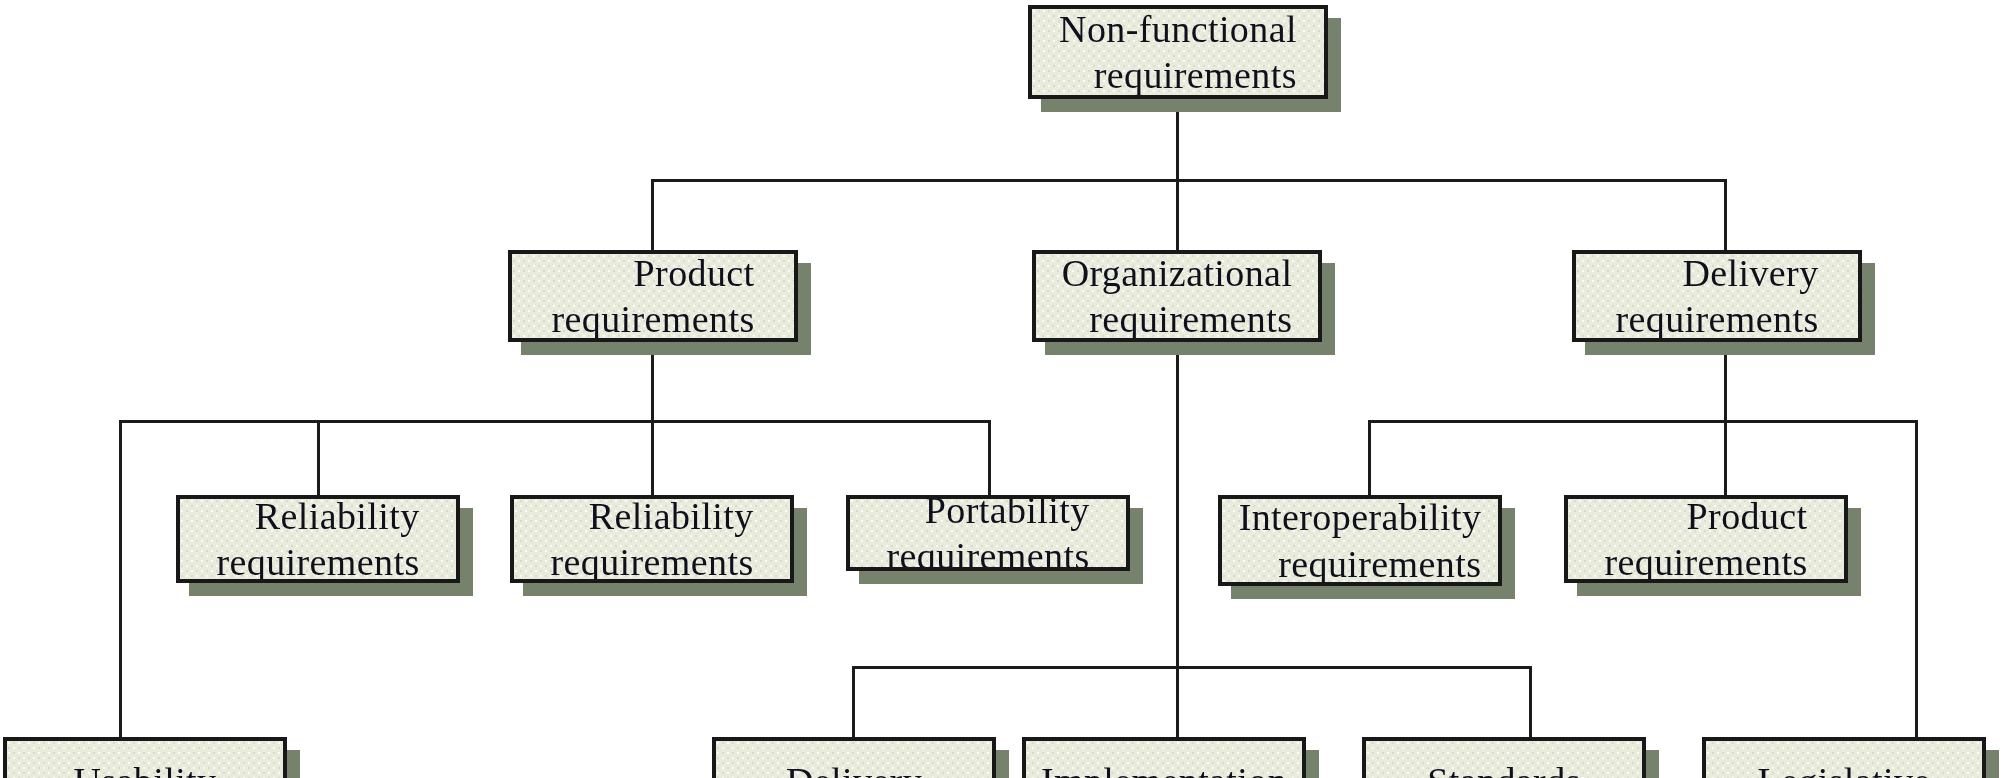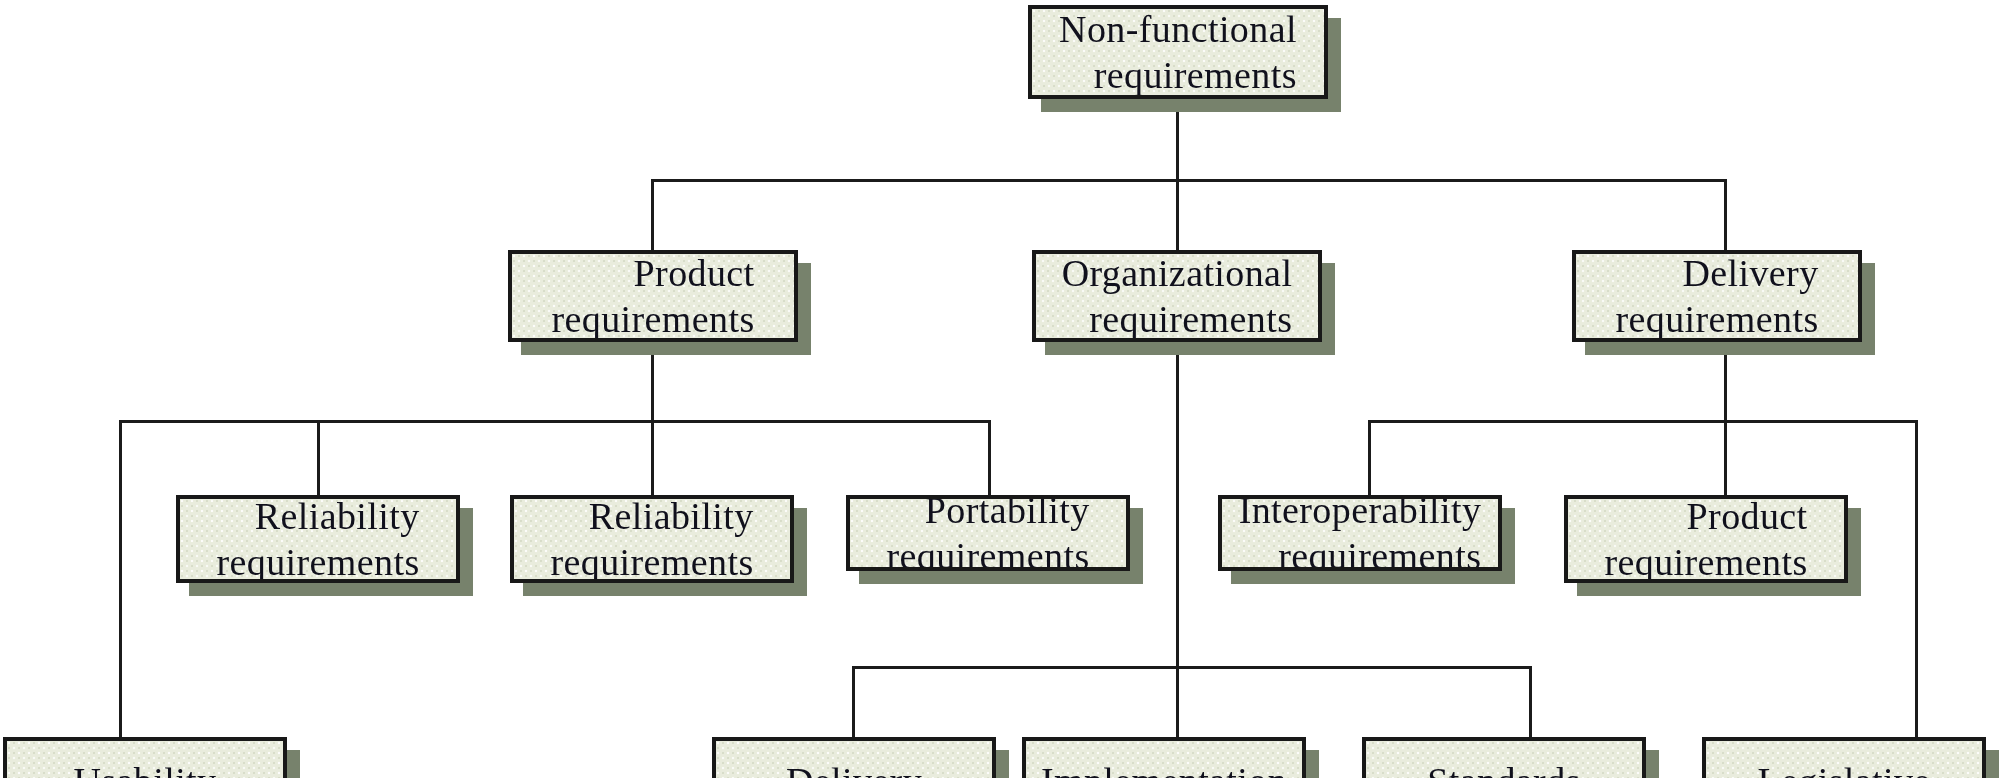--- a/index.html
+++ b/index.html
@@ -150,21 +150,21 @@
   </div>
 
   <div class="node" style="left:846px; top:495px; width:284px; height:76px;">
     <div class="shadow"></div>
     <div class="boxface">
       <div class="label">Portability
 requirements</div>
     </div>
   </div>
 
-  <div class="node" style="left:1218px; top:495px; width:284px; height:76px;">
+  <div class="node" style="left:1218px; top:495px; width:284px; height:91px;">
     <div class="shadow"></div>
     <div class="boxface">
       <div class="label">Interoperability
 requirements</div>
     </div>
   </div>
 
   <div class="node" style="left:1564px; top:495px; width:284px; height:88px;">
     <div class="shadow"></div>
     <div class="boxface">

